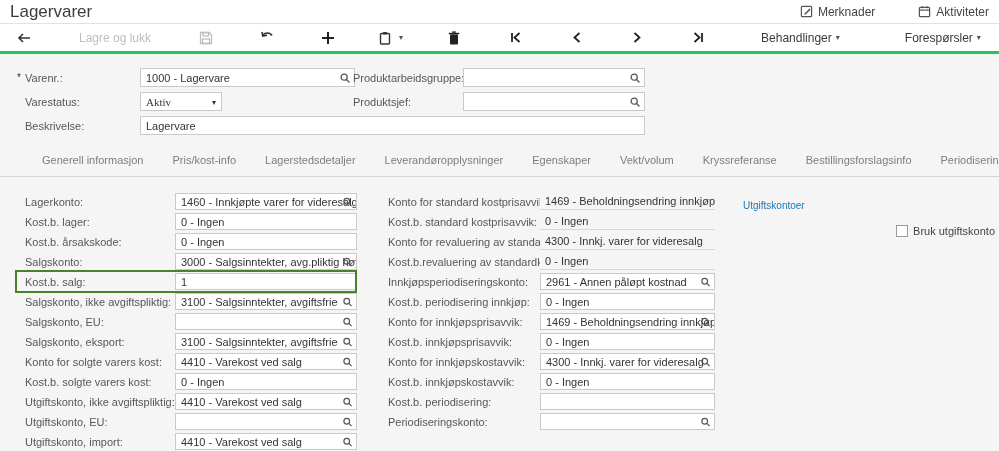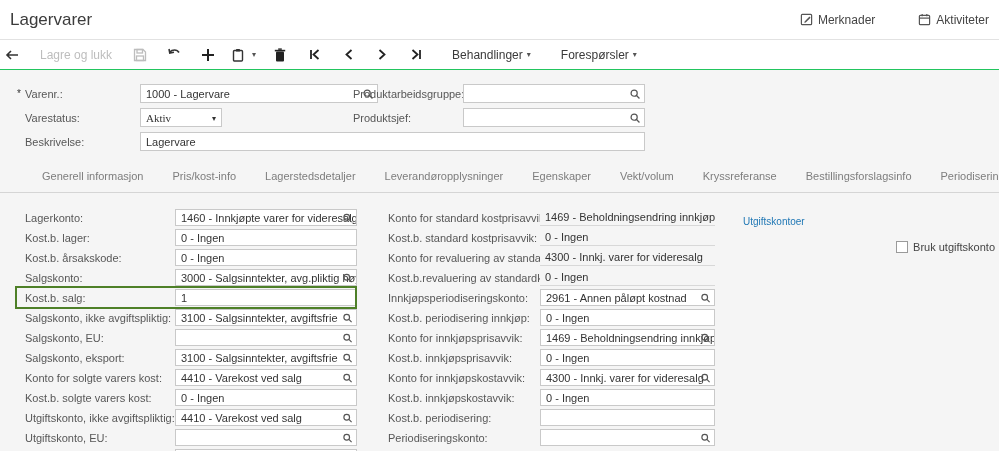--- a/index.html
+++ b/index.html
@@ -1,28 +1,28 @@
 <!DOCTYPE html>
 <html><head>
 <meta charset="utf-8">
 <style>
   * { margin:0; padding:0; box-sizing:border-box; }
   html,body { width:999px; height:451px; overflow:hidden; }
   body { font-family:"Liberation Sans", sans-serif; background:#f5f5f5; color:#333; }
 
   
-  .titlebar { height:40px; background:#fff; border-bottom:1px solid #e2e2e2;
+  .titlebar { height:24px; background:#fff; border-bottom:1px solid #e2e2e2;
               display:flex; align-items:center; justify-content:space-between; padding:0 10px; }
   .page-title { font-size:17px; font-weight:400; color:#3c3c3c; }
   .titlebar-right { display:flex; align-items:center; gap:26px; }
   .hlink { display:flex; align-items:center; gap:5px; font-size:12px; color:#444; cursor:pointer;padding-left:17px; }
 
   
-  .toolbar { height:30px; background:#fff; border-bottom:1px solid #22c55e;
-             display:flex; align-items:center; padding-left:2px; }
+  .toolbar { height:30px; background:#fff; border-bottom:3px solid #22c55e;
+             display:flex; align-items:center; padding-left:14px;justify-content:space-between; }
   .tbtn { display:flex; align-items:center; justify-content:center; min-width:20px; height:24px;
           margin-right:14px; cursor:pointer; }
   .tbtn.textbtn { font-size:12px; color:#3a3a3a; gap:4px; padding:0 4px; }
   .tbtn.disabled { color:#bdbdbd; cursor:default; }
   .caret { font-size:8px; color:#555; line-height:1; }
   .tbtn.disabled svg path, .tbtn.disabled svg rect { stroke:#bdbdbd; }
   .sep8 { width:8px; }
 
   
   .formbar { position:relative; padding:14px 0 10px 25px; background:#f5f5f5; }
@@ -156,33 +156,33 @@
   <div class="tbtn">
     <svg width="13" height="13" viewBox="0 0 13 13">
         <path d="M2.5 2 L7.5 6.5 L2.5 11" fill="none" stroke="#222" stroke-width="1.8"></path>
         <path d="M10 2 V11" stroke="#222" stroke-width="1.8"></path>
       </svg>
   </div>
   <div class="tbtn textbtn" style="margin-left:8px;">
     <span>Behandlinger</span>
     <span class="caret">▾</span>
   </div>
-  <div class="tbtn textbtn" style="margin-left:8px;">
+  <div class="tbtn textbtn" style="margin-left:16px;">
     <span>Forespørsler</span>
     <span class="caret">▾</span>
   </div>
 </div>
 
 <div class="formbar">
   <div class="frow-top">
     <div class="flabel-top">
       <span class="req">*</span>
       <span>Varenr.:</span>
     </div>
-    <div class="fbox" style="width:238px;">
+    <div class="fbox" style="width:215px;">
       <span class="fval">1000 - Lagervare</span>
       <svg class="mag" width="12" height="12" viewBox="0 0 14 14">
           <circle cx="6" cy="6" r="3.6" fill="none" stroke="#555" stroke-width="1.4"></circle>
           <line x1="8.8" y1="8.8" x2="12.2" y2="12.2" stroke="#555" stroke-width="1.4"></line>
         </svg>
     </div>
   </div>
   <div class="frow-top">
     <div class="flabel-top">Varestatus:</div>
     <div class="fbox" style="width:82px;font-family:Liberation Serif, serif;">

